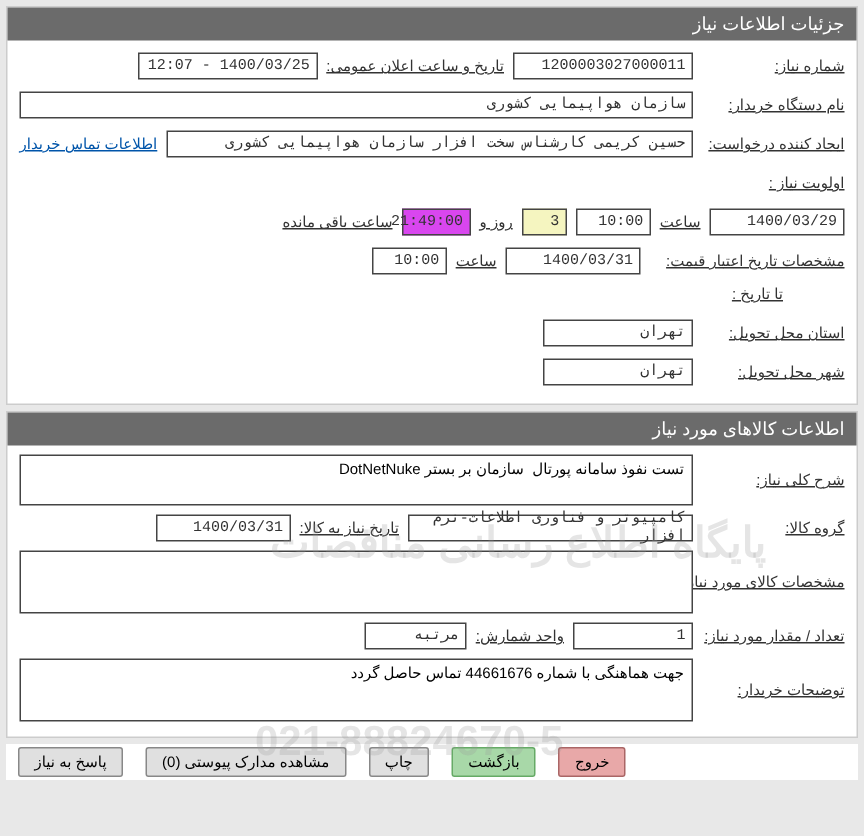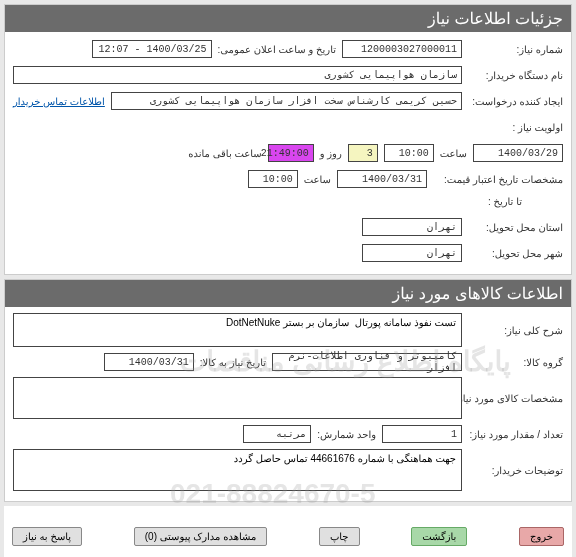--- a/index.html
+++ b/index.html
@@ -14,37 +14,38 @@
   .section {
     background: #fff;
     margin: 4px;
     border: 1px solid #ccc;
     padding: 0;
   }
   .section-header {
     background: #6b6b6b;
     color: #fff;
     padding: 4px 8px;
-    font-size: 16px;
+    font-size: 12px;
   }
   .section-body {
     padding: 6px 8px;
     position: relative;
   }
   .row {
     display: flex;
     align-items: center;
     margin-bottom: 4px;
     gap: 6px;
     min-height: 22px;
   }
   .label {
     font-size: 10px;
     color: #333;
     white-space: nowrap;
+    text-decoration: underline;
   }
   .label-w { width: 95px; }
   .field {
     border: 1px solid #444;
     background: #fff;
     padding: 2px 4px;
     font-size: 10px;
     font-family: Liberation Mono, monospace;
     height: 18px;
     display: inline-flex;
@@ -70,23 +71,23 @@
     color: rgba(150,150,150,0.25);
     font-weight: bold;
     pointer-events: none;
     z-index: 10;
     direction: ltr;
   }
   .wm1 { top: 345px; left: 180px; }
   .wm2 { top: 478px; left: 170px; }
   .button-bar {
     display: flex;
-    justify-content: space-between;
+    justify-content: flex-start;
     gap: 15px;
-    padding: 21px 8px;
+    padding: 2px 8px;
     background: #fff;
     margin: 4px;
     flex-direction: row-reverse;
   }
   .btn {
     background: #e0e0e0;
     border: 1px solid #888;
     padding: 3px 10px;
     font-size: 10px;
     font-family: Tahoma, Arial, sans-serif;

